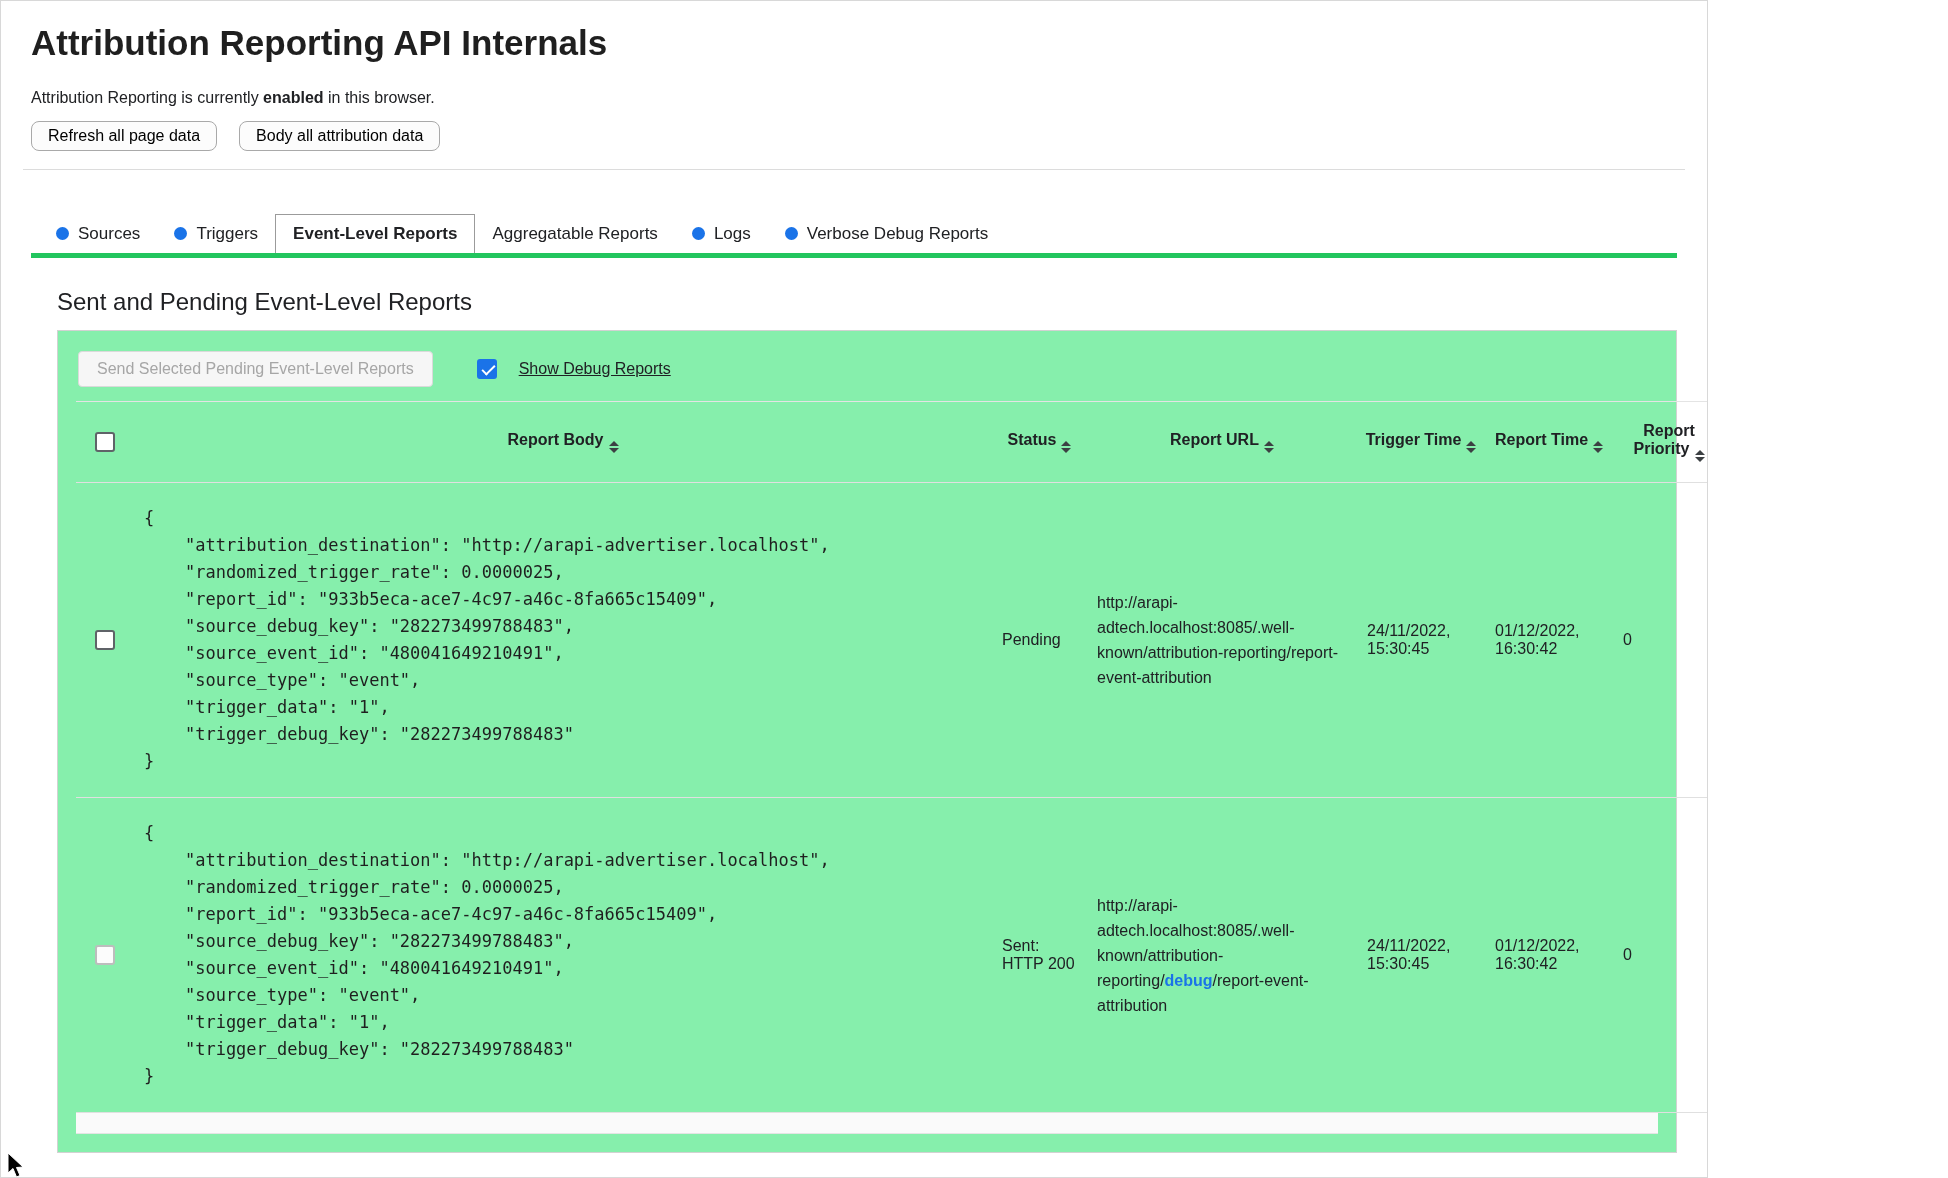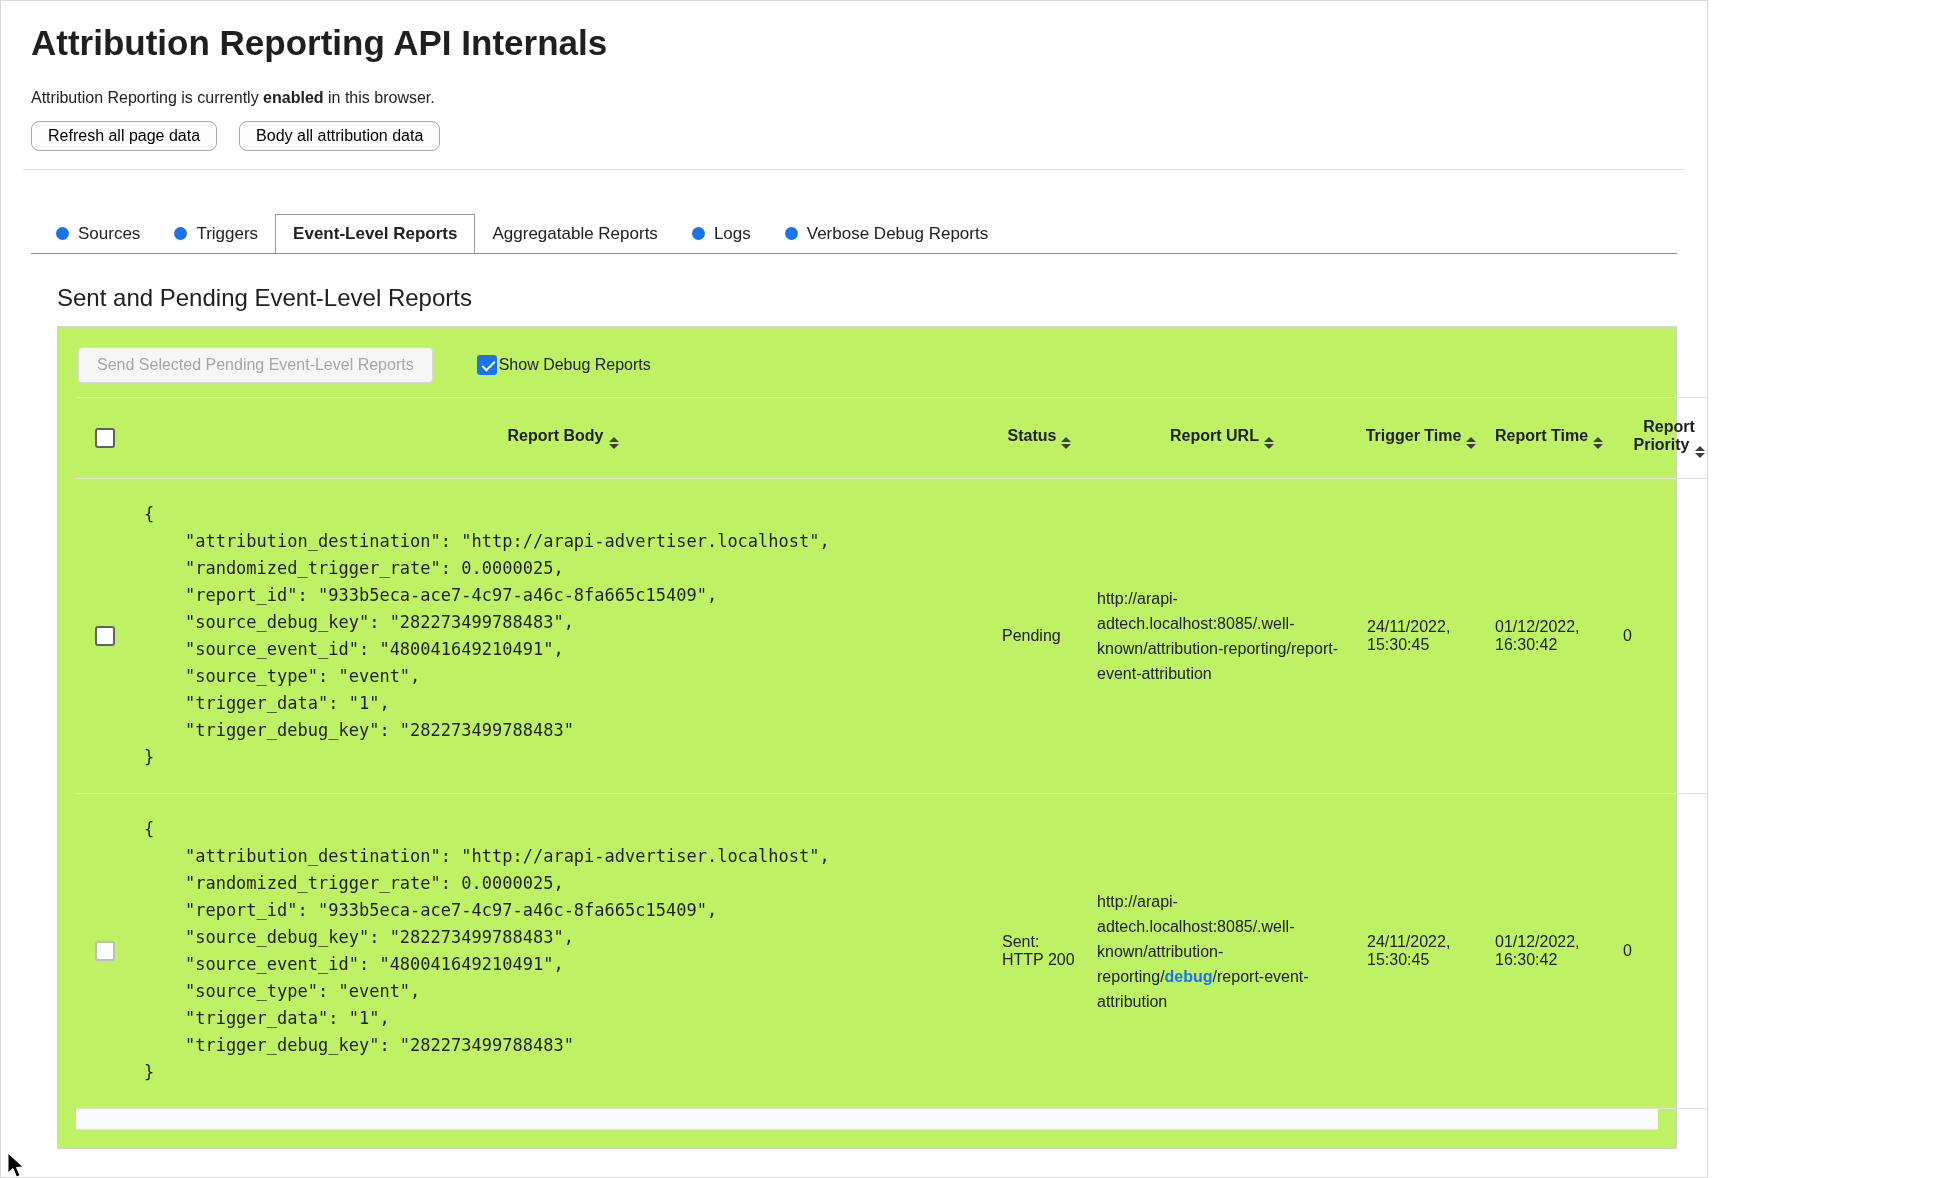--- a/index.html
+++ b/index.html
@@ -20,48 +20,48 @@
   .toolbar{margin-top:14px;display:flex;gap:22px;}
   button.chrome-btn{
     font-family:"Liberation Sans",sans-serif;
     font-size:16px;color:#000;
     background:#fcfcfc;border:1px solid #a9a9a9;border-radius:8px;
     padding:5px 16px;cursor:pointer;
   }
   hr.divider{border:none;border-top:1px solid #dcdcdc;margin:18px -8px 0 -8px;}
 
   
-  .tabbar{display:flex;align-items:stretch;margin-top:44px;border-bottom:1px solid #22c55e;padding:0 8px;}
+  .tabbar{display:flex;align-items:stretch;margin-top:44px;border-bottom:5px solid #22c55e;padding:0 8px;}
   .tab{
     display:flex;align-items:center;gap:9px;
     font-size:17px;padding:9px 17px;cursor:pointer;white-space:nowrap;
   }
   .tab.active{
     font-weight:bold;
     border:1px solid #9b9b9b;border-bottom:none;
     background:#fff;
   }
   .dot{width:13px;height:13px;border-radius:50%;background:#1a73e8;flex:0 0 auto;}
 
   h2.section-heading{margin:30px 0 0 26px;font-size:24px;font-weight:normal;}
 
   
   .panel{
     margin:14px 0 0 26px;
     border:1px solid #d2d2d2;
     padding:18px;
-    background:#bef264;
+    background:#86efac;
   }
   .panel-toolbar{display:flex;align-items:center;gap:44px;margin:2px 0 14px 2px;}
   button.send-btn{
     font-family:"Liberation Sans",sans-serif;
     font-size:16px;padding:8px 18px;border-radius:4px;
     background:#f6f6f6;border:1px solid #dadada;color:#a6a6a6;
   }
-  .debug-toggle{display:flex;align-items:center;gap:2px;font-size:16px;cursor:pointer;}
+  .debug-toggle{display:flex;align-items:center;gap:22px;font-size:16px;cursor:pointer;text-decoration:underline;}
 
   
   .cb{
     display:inline-block;width:20px;height:20px;box-sizing:border-box;
     border:2px solid #5f6368;border-radius:3px;background:#fff;
     position:relative;cursor:pointer;vertical-align:middle;
   }
   .cb.checked{background:#1a73e8;border-color:#1a73e8;}
   .cb.checked::after{
     content:'';position:absolute;left:6px;top:1px;width:5px;height:11px;

